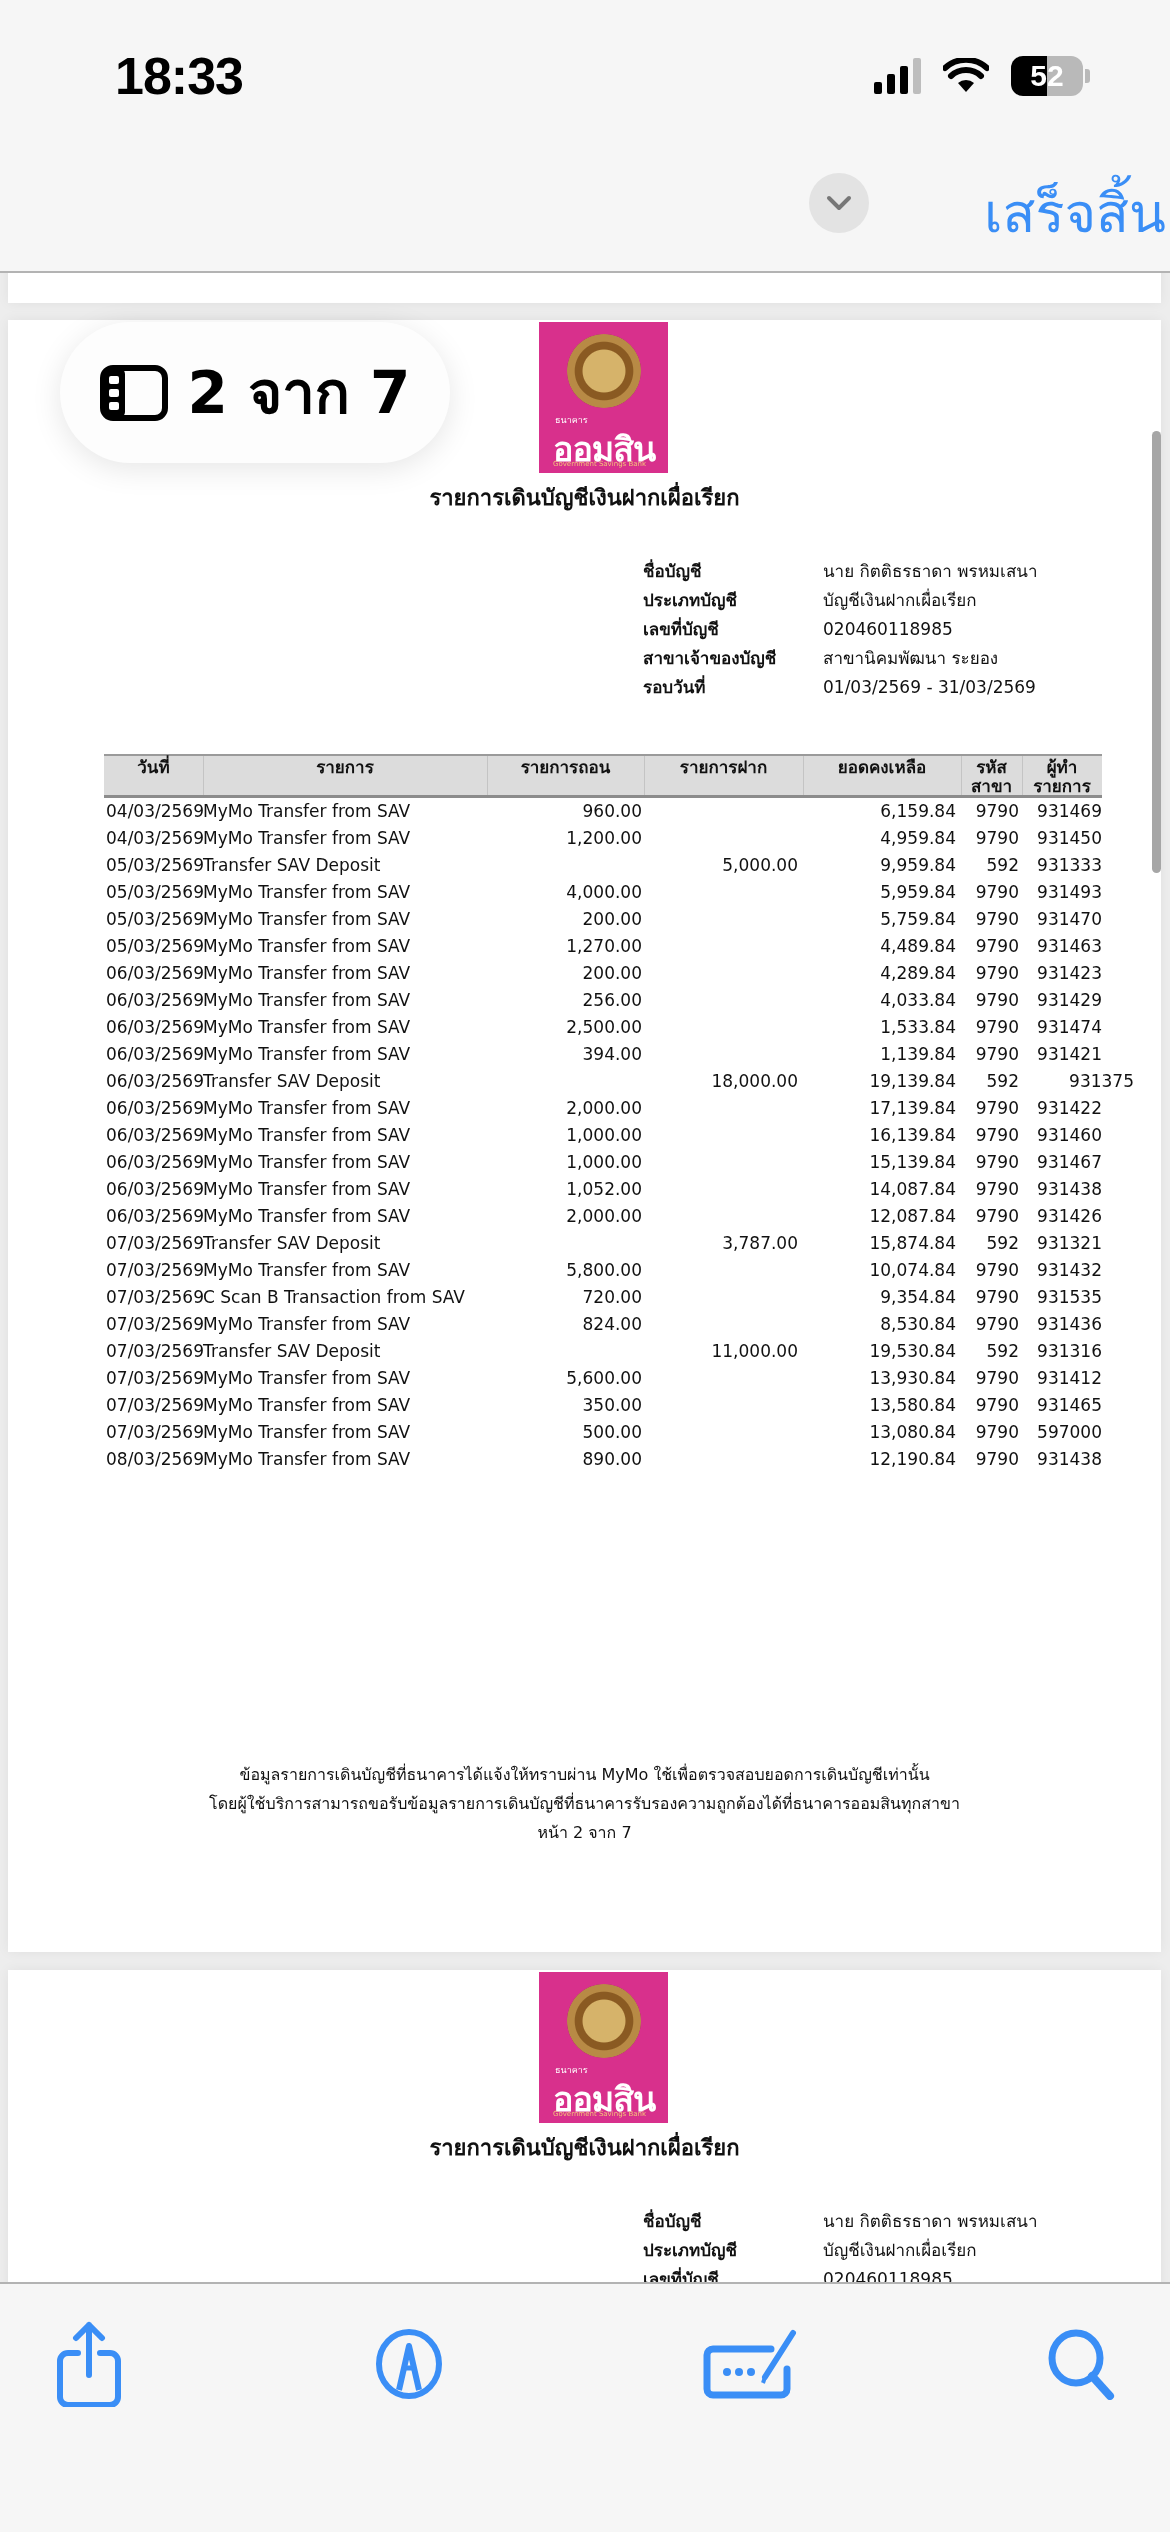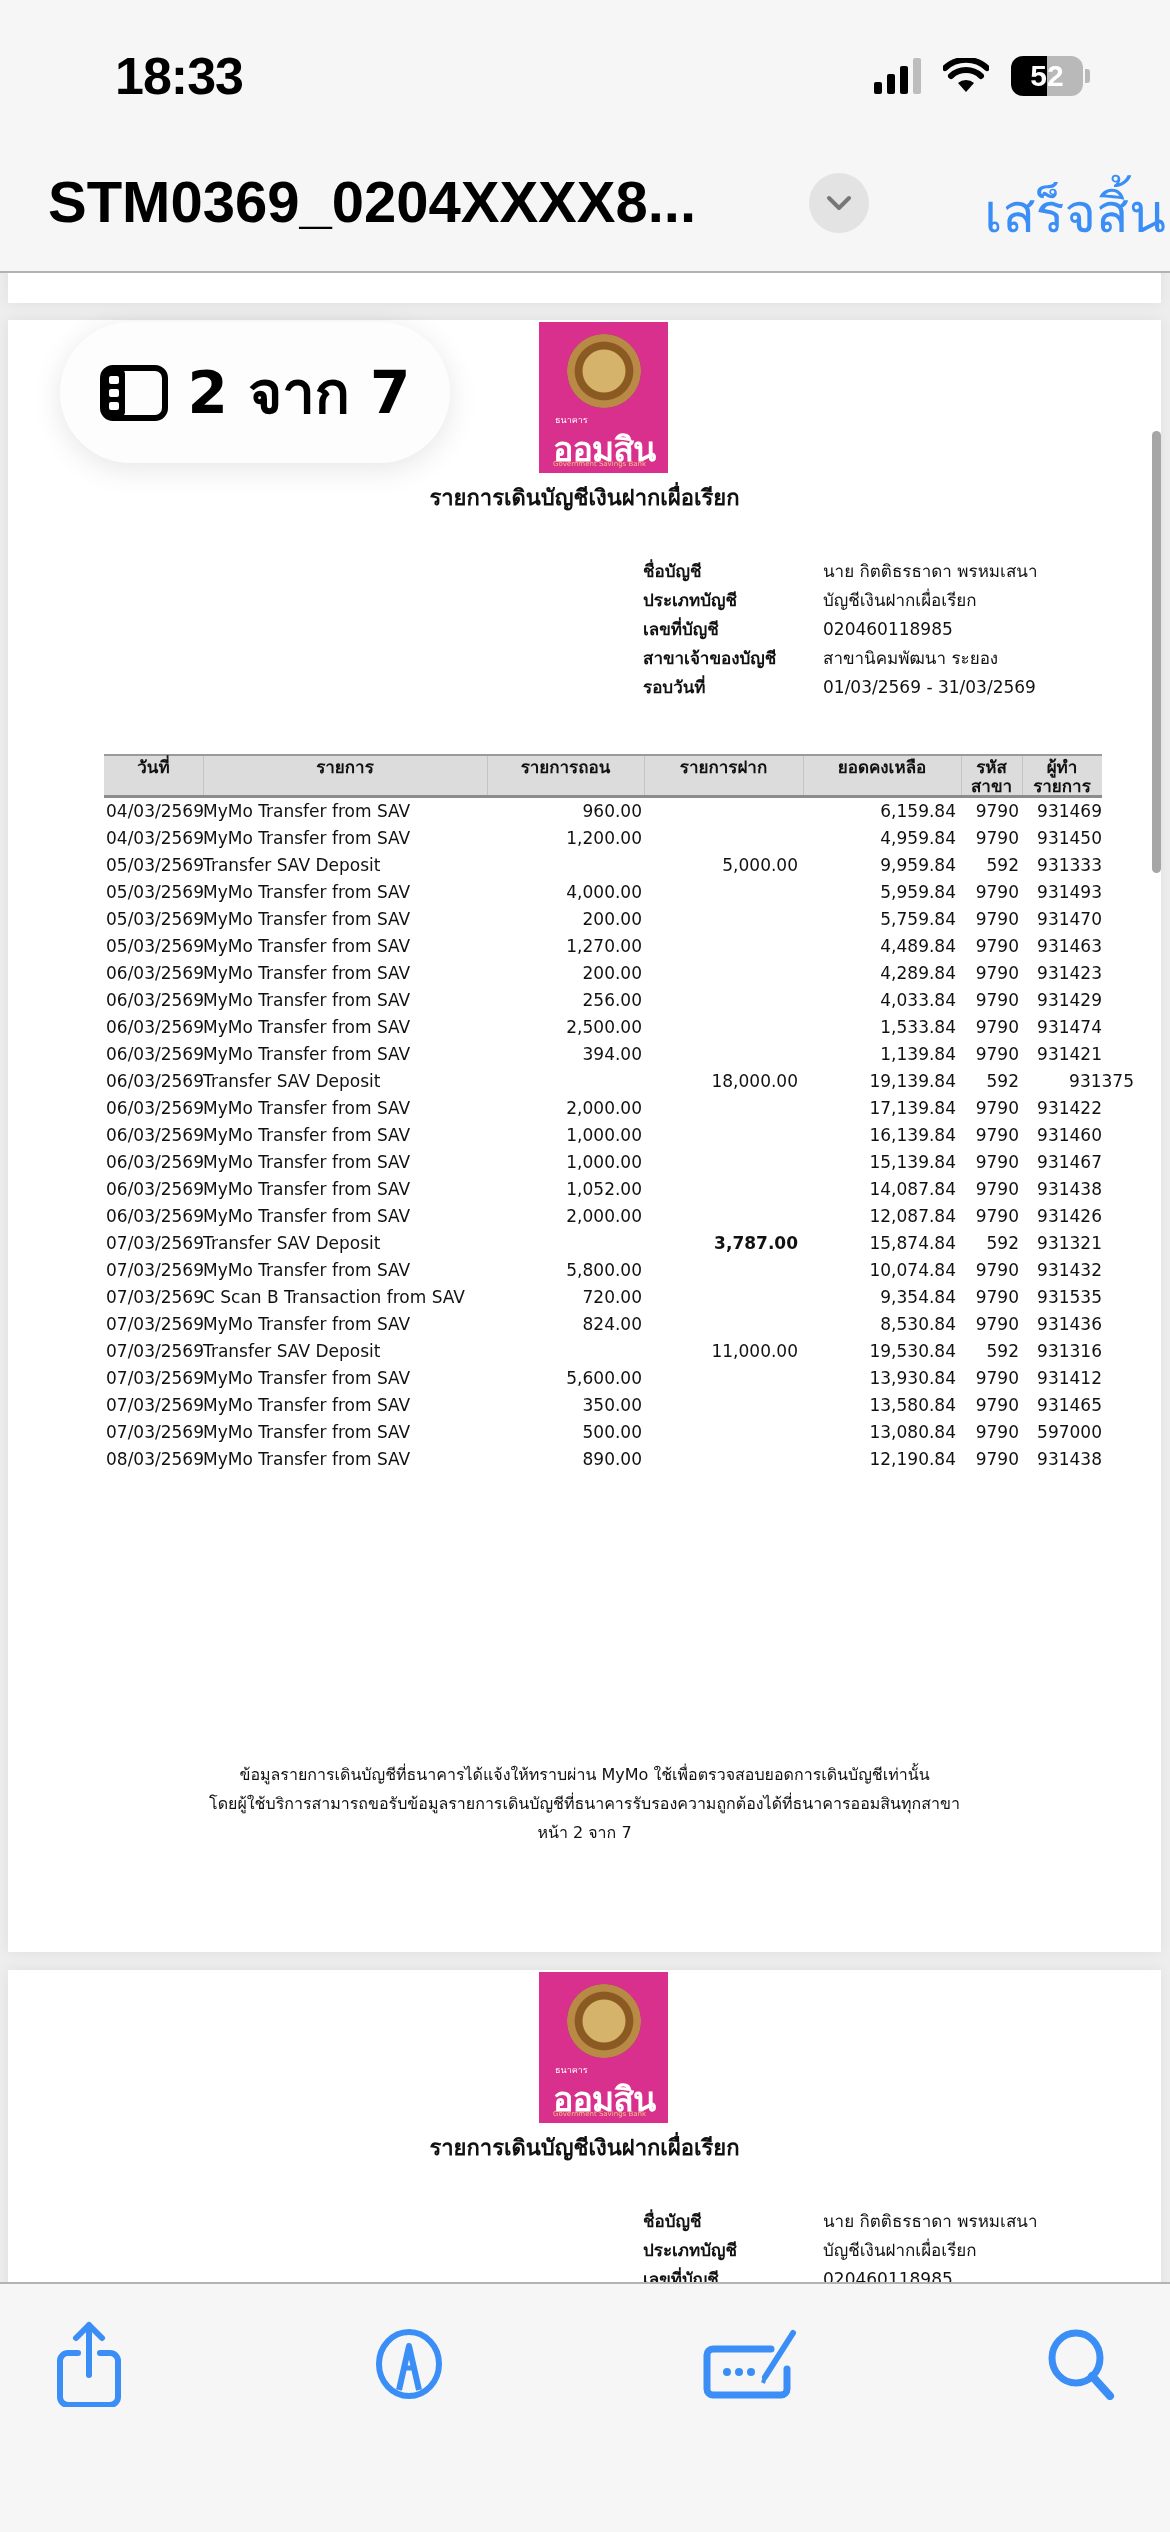--- a/index.html
+++ b/index.html
@@ -85,21 +85,20 @@
               <span>5</span>
             </div>
           <div class="empty">
               <span>2</span>
             </div>
         </div>
         <div class="battery-tip"></div>
       </div>
     </div>
 
-    <div class="doc-title">STM0369_0204XXXX8...</div>
     <div class="chevron-btn">
       <svg width="26" height="16" viewBox="0 0 26 16">
         <path d="M3 3 L13 13 L23 3" stroke="#777" stroke-width="4" fill="none" stroke-linecap="round" stroke-linejoin="round"></path>
       </svg>
     </div>
     <div class="done-btn">เสร็จสิ้น</div>
   </div>
 
   <div class="page page-prev"></div>
 
@@ -299,21 +298,21 @@
             <div class="td r" style="left: 383px; width: 155px;">2,000.00</div>
             <div class="td r" style="left: 540px; width: 154px;"></div>
             <div class="td r" style="left: 699px; width: 153px;">12,087.84</div>
             <div class="td r" style="left: 857px; width: 58px;">9790</div>
             <div class="td r" style="left: 918px; width: 80px;">931426</div>
           </div>
           <div class="tr">
             <div class="td" style="left: 2px; width: 95px;">07/03/2569</div>
             <div class="td" style="left: 99px; width: 300px;">Transfer SAV Deposit</div>
             <div class="td r" style="left: 383px; width: 155px;"></div>
-            <div class="td r" style="left: 540px; width: 154px; font-weight: bold;">3,787.00</div>
+            <div class="td r" style="left: 540px; width: 154px;">3,787.00</div>
             <div class="td r" style="left: 699px; width: 153px;">15,874.84</div>
             <div class="td r" style="left: 857px; width: 58px;">592</div>
             <div class="td r" style="left: 918px; width: 80px;">931321</div>
           </div>
           <div class="tr">
             <div class="td" style="left: 2px; width: 95px;">07/03/2569</div>
             <div class="td" style="left: 99px; width: 300px;">MyMo Transfer from SAV</div>
             <div class="td r" style="left: 383px; width: 155px;">5,800.00</div>
             <div class="td r" style="left: 540px; width: 154px;"></div>
             <div class="td r" style="left: 699px; width: 153px;">10,074.84</div>

